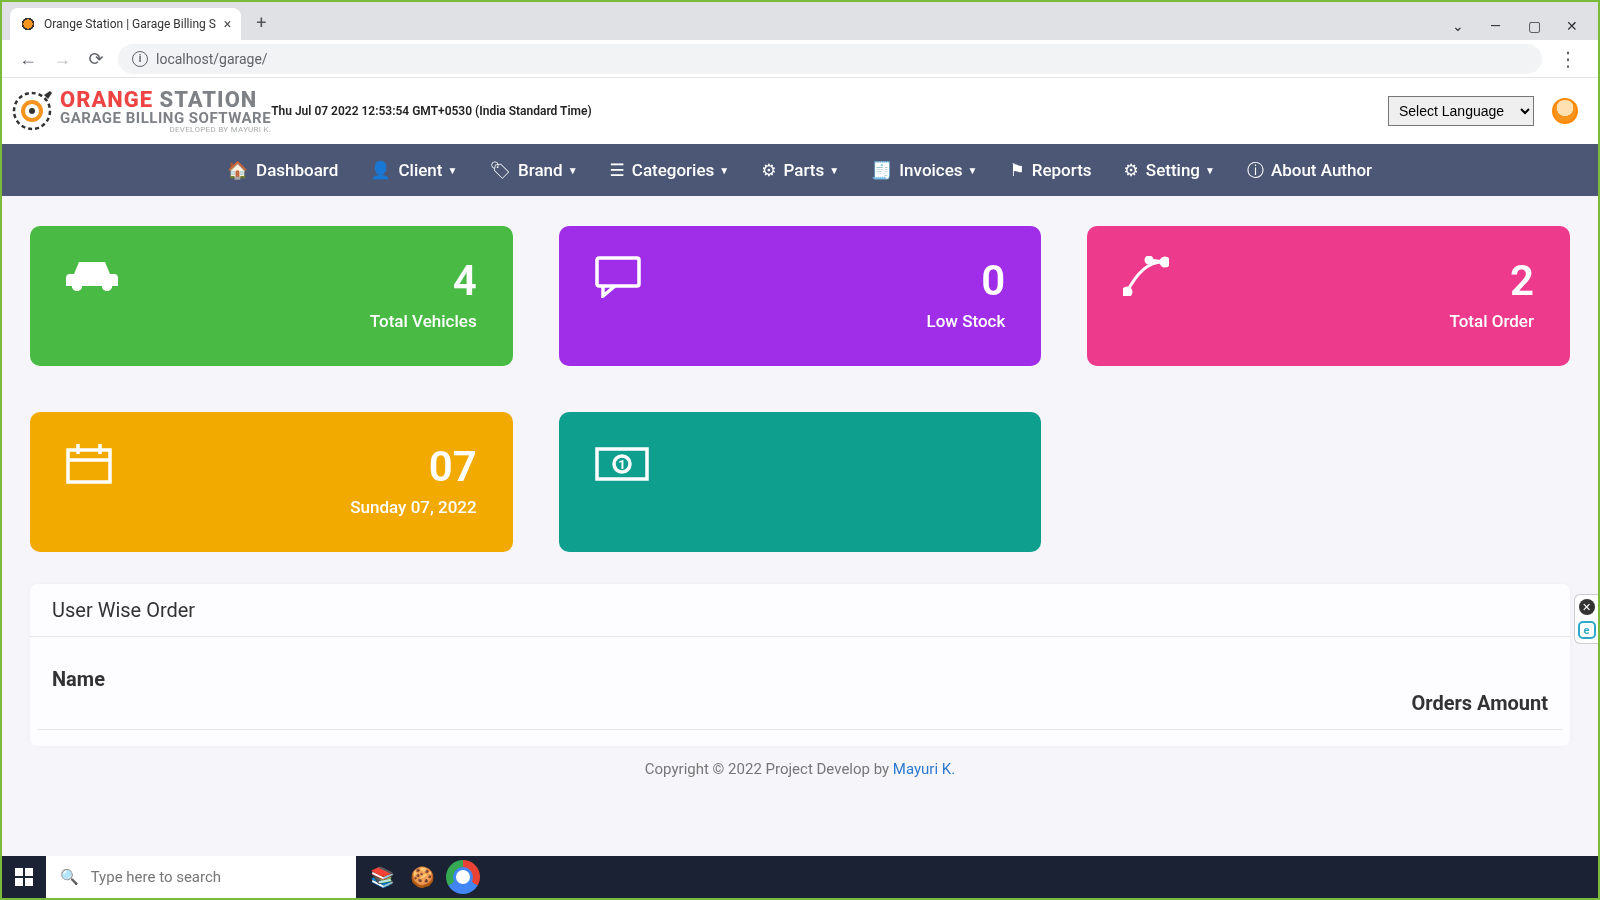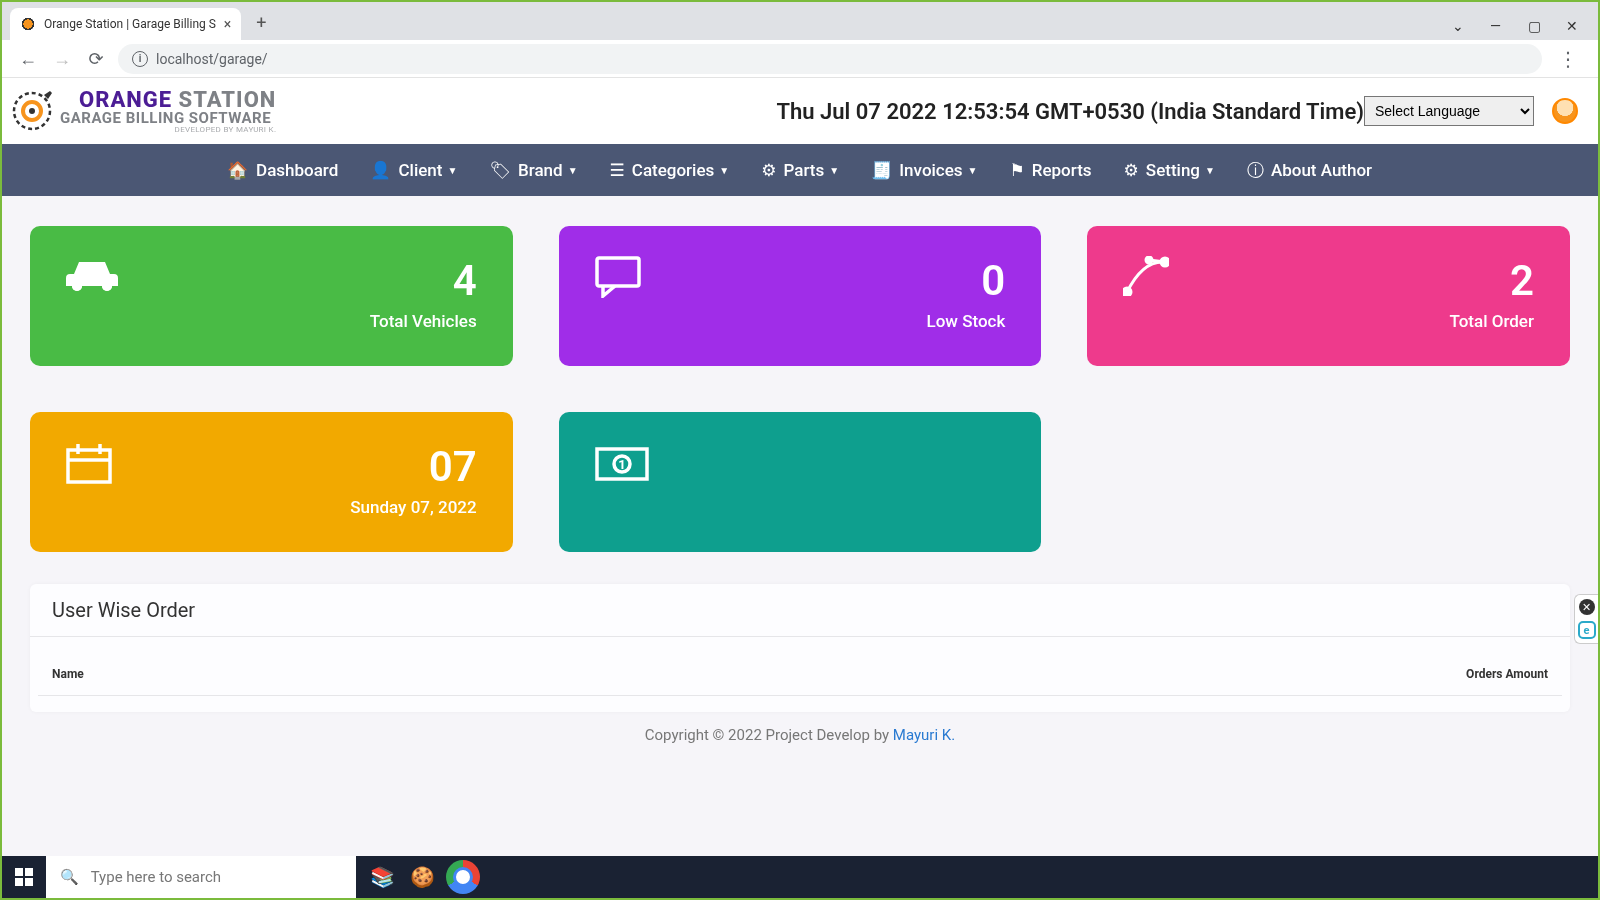--- a/index.html
+++ b/index.html
@@ -21,44 +21,44 @@
 .url { flex:1; background:#f1f3f4; height:30px; border-radius:15px; display:flex; align-items:center; padding:0 14px; font-size:14px; color:#5f6368; gap:8px;}
 .url .info { width:16px;height:16px;border:1.5px solid #5f6368;border-radius:50%;display:flex;align-items:center;justify-content:center;font-size:10px;font-weight:bold;}
 .kebab { font-size:20px; color:#5f6368; padding:0 6px; }
 
 .pagehead { background:#fff; height:66px; display:flex; align-items:center; padding:0 20px 0 6px; }
 .logo { display:flex; align-items:center; gap:4px; }
 .logo-mark { width:48px;height:48px; position:relative; }
 .logo-mark svg { width:48px;height:48px;}
 .logo-text { line-height:1; }
 .logo-text .l1 { font-size:22px; font-weight:800; letter-spacing:1px;}
-.logo-text .l1 .o { color:#4c1d95;margin-left:19px;} .logo-text .l1 .s { color:#7e8186;}
+.logo-text .l1 .o { color:#ef4444;} .logo-text .l1 .s { color:#7e8186;}
 .logo-text .l2 { font-size:15px; font-weight:700; color:#7e8186; letter-spacing:0.5px;}
 .logo-text .l3 { font-size:8px; color:#a9abae; letter-spacing:0.3px; text-align:right;}
-.datetime { flex:1; text-align:right; font-size:22px; font-weight:600; color:#222; }
-.langsel { width:170px; height:30px; border:1px solid #767676; font-size:14px; padding:0 6px; background:#efefef; }
+.datetime { flex:1; text-align:left; font-size:12px; font-weight:600; color:#222; }
+.langsel { width:146px; height:30px; border:1px solid #767676; font-size:14px; padding:0 6px; background:#efefef; }
 .avatar { width:26px;height:26px;border-radius:50%;background:radial-gradient(circle at 50% 35%, #ffe0b2 45%, #f7941d 47%);margin-left:18px;border:2px solid #ff8800;}
 
 .navbar { background:#4b5774; height:52px; display:flex; align-items:center; justify-content:center; gap:32px; color:#fff; font-size:17px; font-weight:500;}
 .navitem { display:flex; align-items:center; gap:7px; cursor:pointer;}
 .caret { font-size:10px; margin-left:-2px;}
 
 .content { flex:1; background:#f6f5f9; padding:30px 28px 18px 28px; overflow:auto;}
 .cards { display:grid; grid-template-columns:repeat(3, 1fr); gap:46px; }
 .card { border-radius:10px; padding:30px 36px; color:#fff; display:flex; justify-content:space-between; align-items:flex-start; min-height:140px;}
 .card.green { background:#49bb45;} .card.purple{background:#a02de8;} .card.pink{background:#ee3a8c;} .card.yellow{background:#f2a900;} .card.teal{background:#0e9f8e;}
 .card .ico { font-size:42px; }
 .card .val { font-size:42px; font-weight:600; text-align:right;}
 .card .lbl { font-size:17px; font-weight:500; text-align:right; margin-top:6px;}
 .cright { text-align:right;}
 
 .panel { background:#fdfdff; border-radius:6px; margin-top:32px; padding:0; box-shadow:0 0 4px rgba(0,0,0,0.04);}
 .panel-h { padding:14px 22px; font-size:20px; color:#333; border-bottom:1.5px solid #e6e6e9;}
 .panel-tbl { width:100%; padding:16px 8px;}
-.panel-row { display:flex; padding:14px 14px; font-size:12px; color:#333;}
+.panel-row { display:flex; padding:14px 14px; font-size:20px; color:#333;flex-direction:column;}
 .panel-row.hd { font-weight:700; border-bottom:1.5px solid #e6e6e9;}
 .panel-row.data { color:#888; border-bottom:1px solid #eee;}
 .panel-row .c1 { flex:1;} .panel-row .c2 { text-align:right; min-width:160px;}
 
 .footer { text-align:center; font-size:15px; color:#777; padding:14px 0;}
 .footer a { color:#2a7ad1; text-decoration:none;}
 
 .taskbar { height:42px; background:#1a2233; display:flex; align-items:center; color:#fff;}
 .tb-start { width:44px; height:42px; display:flex;align-items:center;justify-content:center;}
 .tb-start svg{width:18px;height:18px;fill:#fff;}

